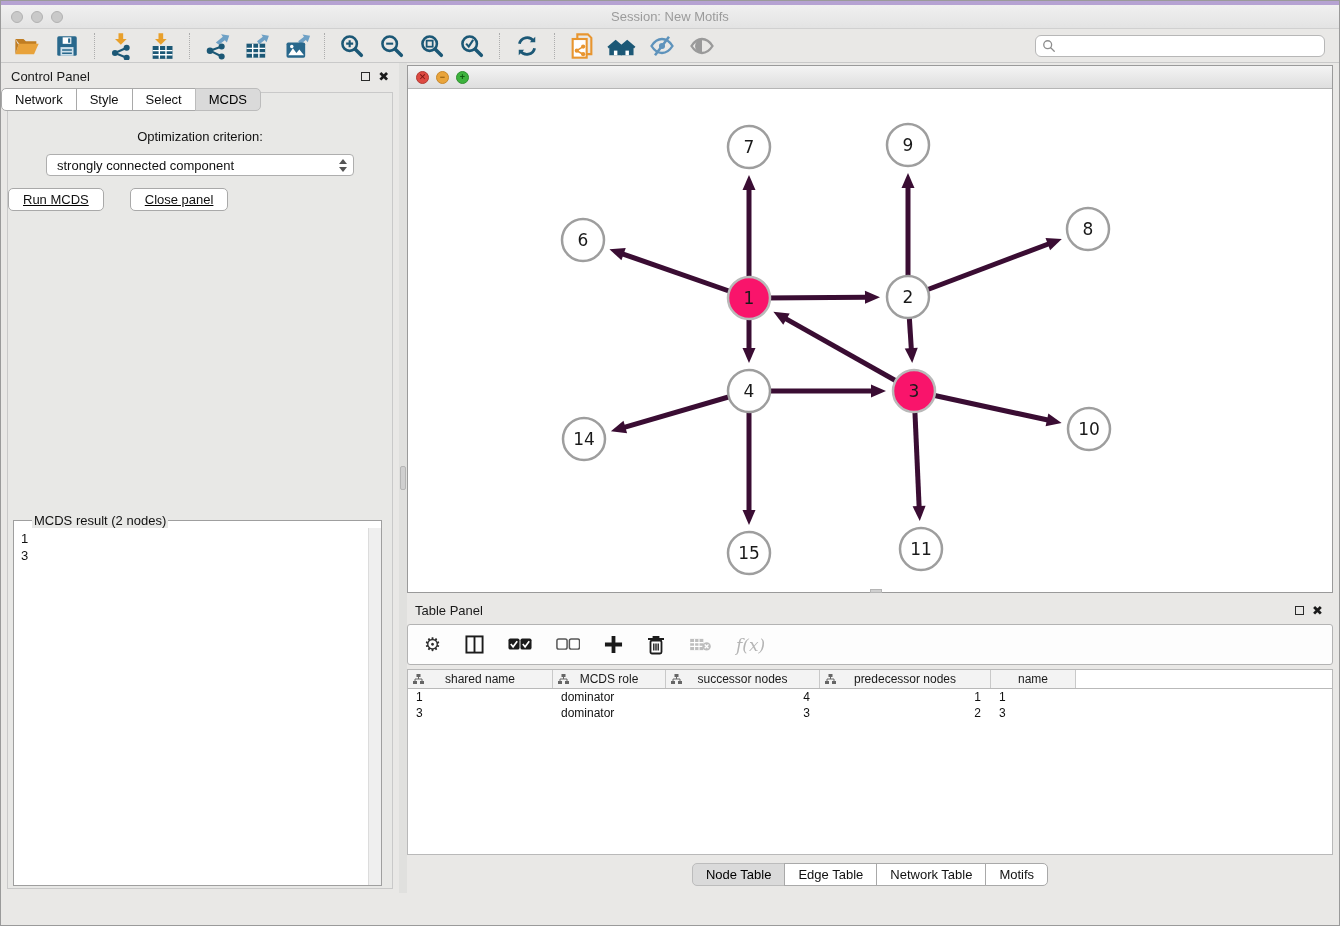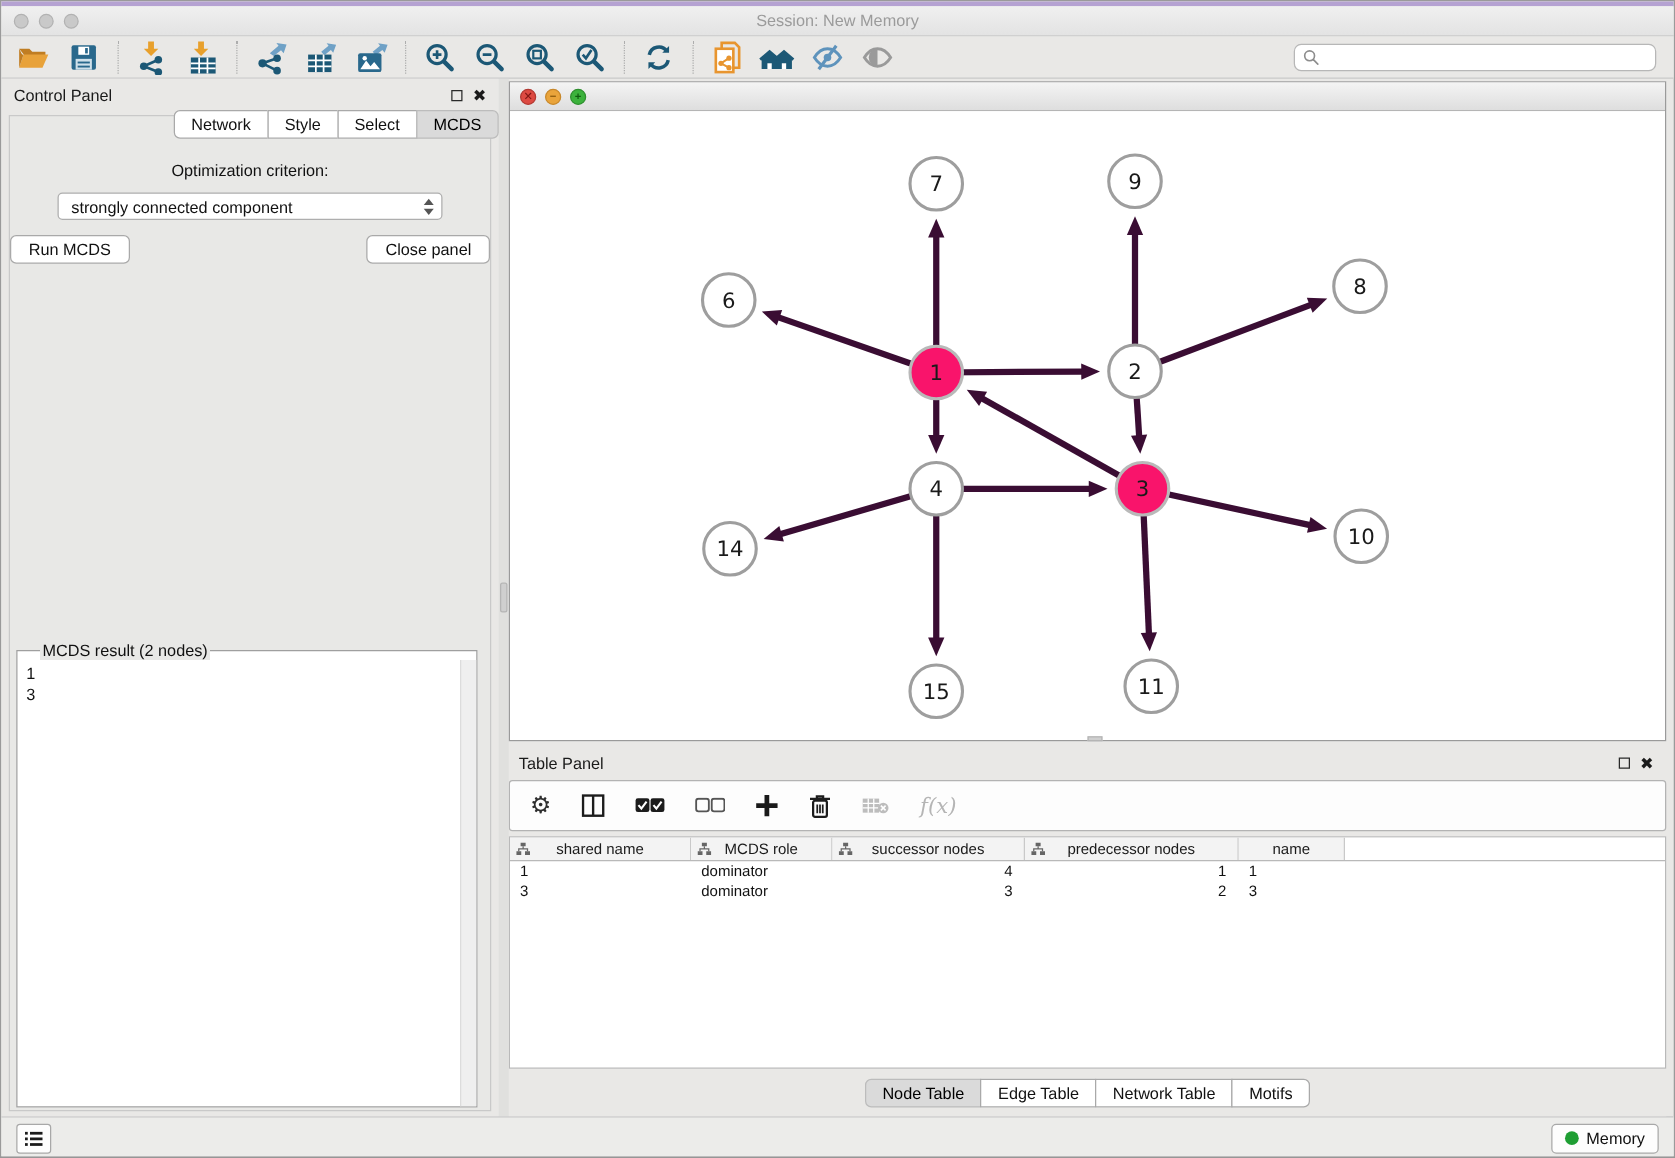--- a/index.html
+++ b/index.html
@@ -21,33 +21,33 @@
   .searchbox input{border:none;outline:none;flex:1;font-size:12px;background:transparent;margin-left:4px;}
   
   .main{display:flex;height:830px;position:relative;}
   .control-panel{width:400px;background:#e9e8e6;position:relative;}
   .panel-header{display:flex;align-items:center;padding:6px 10px 4px 10px;}
   .panel-title{font-size:13px;color:#1a1a1a;}
   .ph-icons{margin-left:auto;display:flex;gap:8px;align-items:center;}
   .float-ic{width:9px;height:9px;border:1.6px solid #2a2a2a;display:inline-block;}
   .close-ic{font-size:13px;font-weight:bold;color:#1a1a1a;line-height:9px;}
   
-  .seg{display:flex;justify-content:flex-end;position:relative;z-index:2;}
+  .seg{display:flex;justify-content:flex-start;position:relative;z-index:2;}
   .seg .tabb{font-size:13px;background:#fff;border:1px solid #a9a9a9;padding:3px 13px;margin-left:-1px;color:#111;cursor:default;}
   .seg .tabb:first-child{border-radius:5px 0 0 5px;margin-left:0;}
   .seg .tabb:last-child{border-radius:0 5px 5px 0;}
   .seg .tabb.sel{background:#dadada;color:#000000;border-color:#bcbcbc;}
   .cp-content{position:absolute;top:29px;bottom:4px;left:6px;right:6px;border:1px solid #c9c9c9;background:#e8e8e6;padding-top:22px;}
   .opt-label{text-align:center;font-size:13px;color:#111;margin-top:14px;}
   .dropdown{margin:10px 38px 0 38px;height:22px;background:#fff;border:1px solid #aeaeae;border-radius:4px;display:flex;align-items:center;padding:0 6px 0 10px;}
   .dropdown .dd-val{font-size:13px;color:#111;flex:1;}
   .stepper{display:flex;flex-direction:column;align-items:center;line-height:4px;}
   .tri-u{width:0;height:0;border-left:4px solid transparent;border-right:4px solid transparent;border-bottom:5px solid #555;margin-bottom:3px;}
   .tri-d{width:0;height:0;border-left:4px solid transparent;border-right:4px solid transparent;border-top:5px solid #555;}
-  .btn-row{display:flex;justify-content:space-between;gap:14px;margin-top:12px;}
+  .btn-row{display:flex;justify-content:flex-start;gap:26px;margin-top:12px;text-decoration:underline;}
   .mac-btn{font-size:13px;background:#fff;border:1px solid #a9a9a9;border-radius:5px;padding:3px 14px;color:#111;}
   fieldset.result{position:absolute;left:5px;right:10px;top:420px;bottom:2px;border:1px solid #9f9f9f;background:#fff;margin:0;padding:0;}
   fieldset.result legend{font-size:13px;color:#111;padding:0 2px;margin-left:18px;background:#e8e8e6;}
   .result-body{position:absolute;inset:0;padding:2px 20px 2px 7px;}
   .result-line{font-size:13px;color:#111;line-height:17px;}
   .result-scroll{position:absolute;top:0;bottom:0;right:0;width:13px;background:#efefef;border-left:1px solid #dcdcdc;}
   .splitter{width:8px;background:#e0e0de;position:relative;}
   .split-handle{position:absolute;top:403px;left:1px;width:6px;height:24px;background:#cfcfcf;border:1px solid #b5b5b5;border-radius:2px;}
   
   .right-col{flex:1;margin-right:6px;display:flex;flex-direction:column;}
@@ -88,21 +88,21 @@
 
 <div class="app">
   <div class="top-strip"></div>
 
   <div class="titlebar">
     <div class="lights">
       <span class="light"></span>
       <span class="light"></span>
       <span class="light"></span>
     </div>
-    <div class="win-title">Session: New Memory</div>
+    <div class="win-title">Session: New Motifs</div>
   </div>
 
   <div class="toolbar">
     <div class="tbtn">
       <svg width="28" height="28" viewBox="0 0 24 24">
           <path d="M2 6h7l2 2h9v3H6z" fill="#c07d22"></path>
           <path d="M2 19l3-9h17l-4 9z" fill="#e8a23a"></path>
           <path d="M2 6v13l3-9h-1z" fill="#c07d22"></path>
         </svg>
     </div>
@@ -465,29 +465,13 @@
               <button class="tabb sel">Node Table</button>
               <button class="tabb">Edge Table</button>
               <button class="tabb">Network Table</button>
               <button class="tabb">Motifs</button>
             </div>
         </div>
       </div>
     </div>
   </div>
 
-  <div class="statusbar">
-    <div class="sq-btn">
-      <svg width="16" height="14" viewBox="0 0 16 14">
-          <rect x="1" y="1.5" width="2.2" height="2.2" fill="#1a1a1a"></rect>
-          <rect x="5" y="1.5" width="10" height="2.2" fill="#1a1a1a"></rect>
-          <rect x="1" y="6" width="2.2" height="2.2" fill="#1a1a1a"></rect>
-          <rect x="5" y="6" width="10" height="2.2" fill="#1a1a1a"></rect>
-          <rect x="1" y="10.5" width="2.2" height="2.2" fill="#1a1a1a"></rect>
-          <rect x="5" y="10.5" width="10" height="2.2" fill="#1a1a1a"></rect>
-        </svg>
-    </div>
-    <div class="mem-btn">
-      <span class="mem-dot"></span>
-      <span>Memory</span>
-    </div>
-  </div>
 </div>
 
 </body></html>

